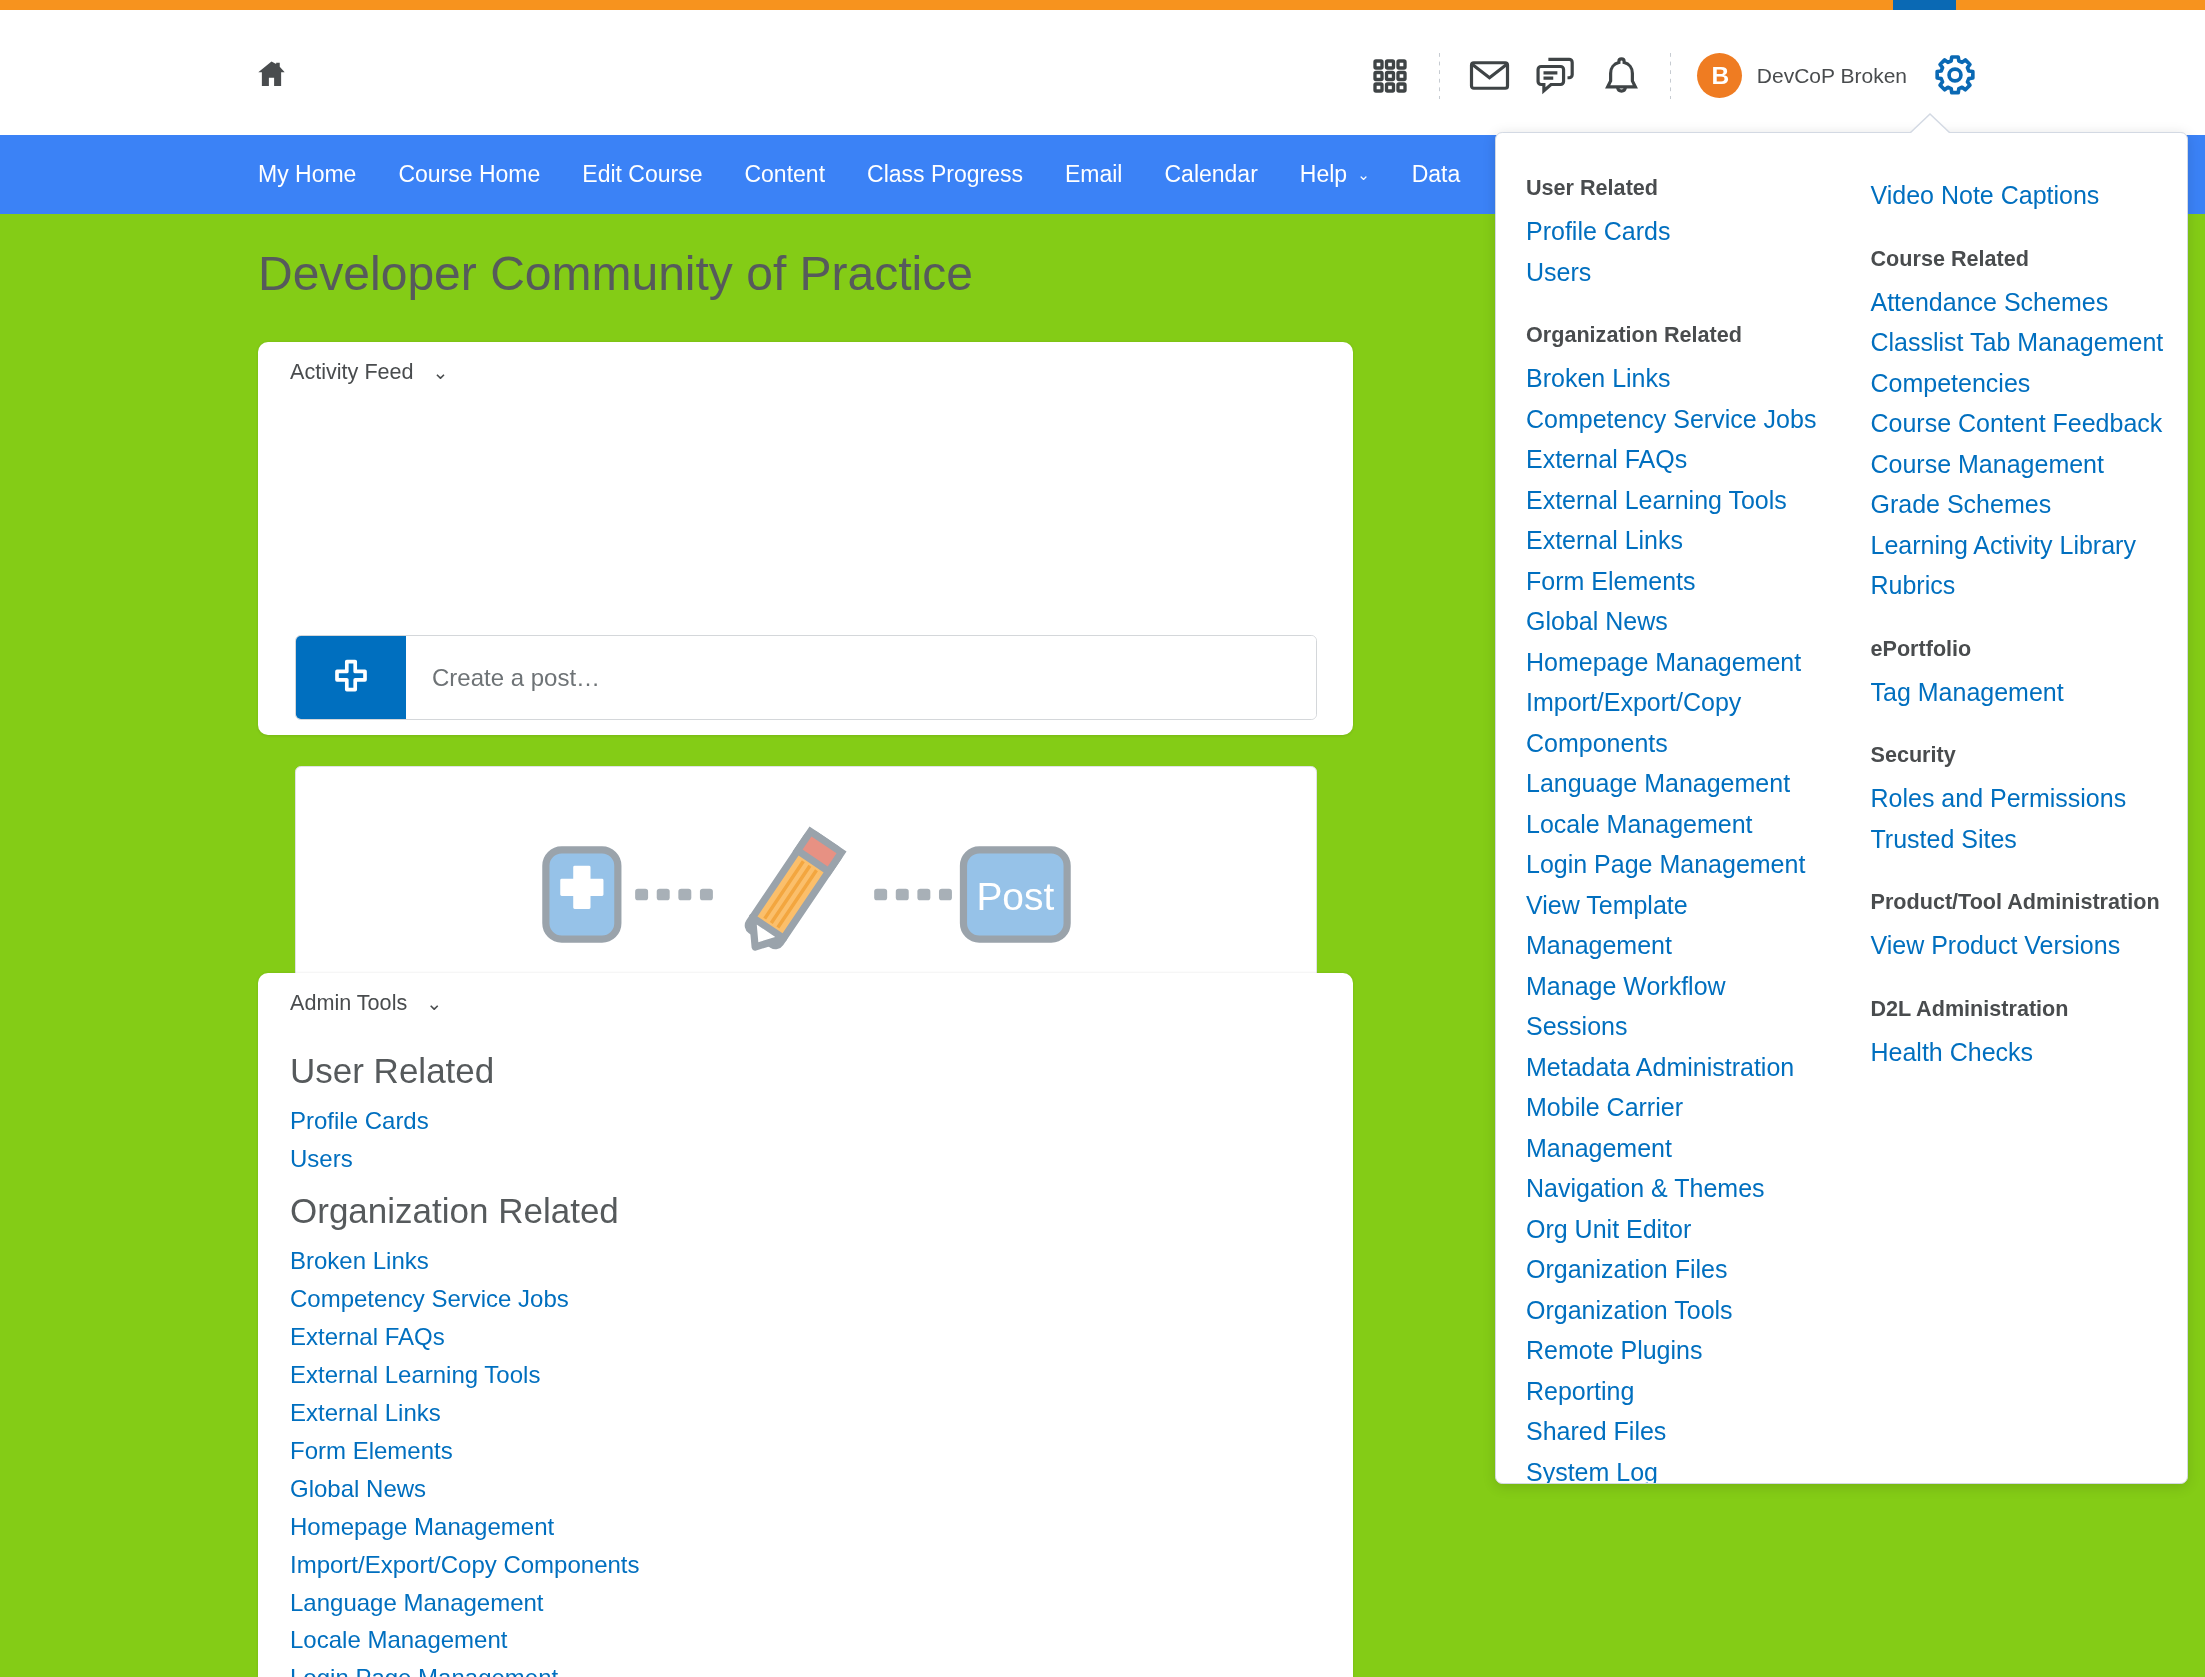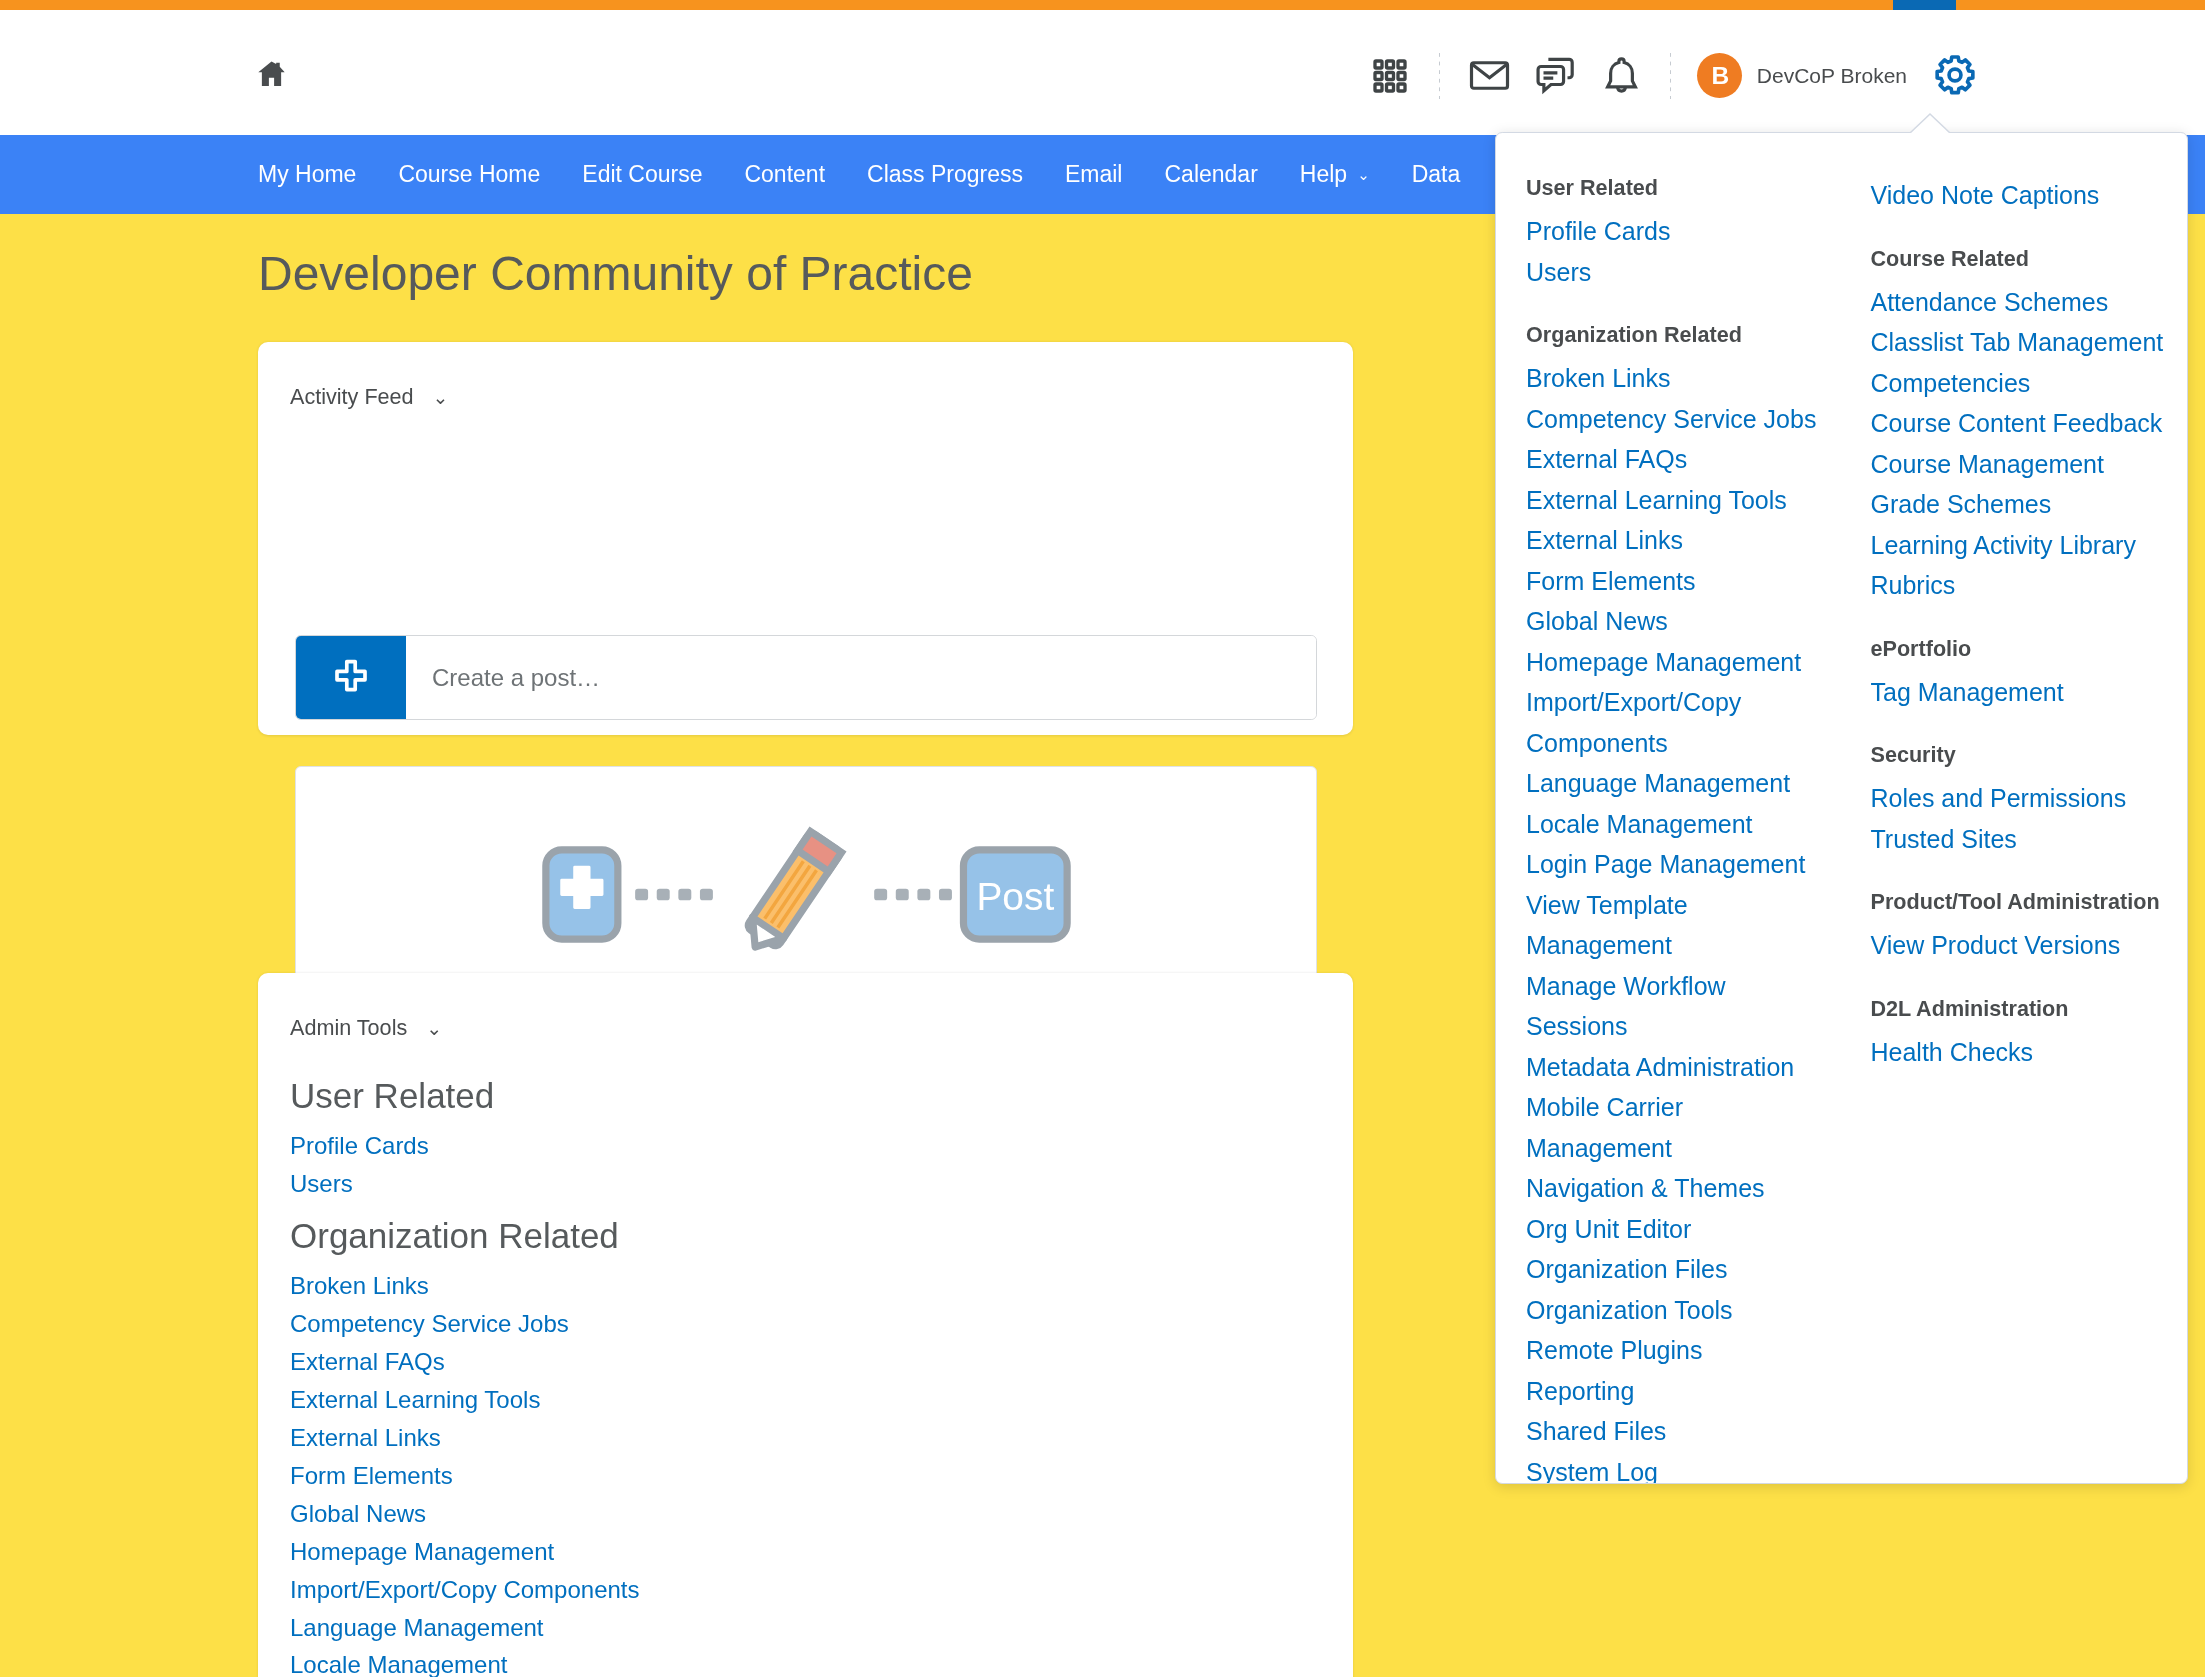--- a/index.html
+++ b/index.html
@@ -65,39 +65,39 @@
   }
   .nav-item {
     color: #ffffff; font-size: 23px; margin-right: 42px; white-space: nowrap;
     cursor: pointer; display: flex; align-items: center; gap: 10px;
   }
   .nav-caret { font-size: 15px; display:inline-block; }
 
   
   .page {
     position: absolute; top: 214px; left: 0; width: 2205px; height: 1464px;
-    background: #fde047;
+    background: #84cc16;
   }
   .page-title {
     position: absolute; left: 258px; top: 32px;
     font-size: 48px; color: #565a5c; font-weight: 400; white-space: nowrap;
   }
 
   
   .card {
     position: absolute; left: 258px; width: 1095px;
     background: #ffffff; border-radius: 10px;
     box-shadow: 0 0.7px 2.9px rgba(0,0,0,0.10);
   }
   #card-activity { top: 128px; height: 393px; }
   #card-admin    { top: 759px; height: 793px; }
 
   .card-header {
     display: flex; align-items: center; gap: 19px;
-    padding: 42px 0 0 32px;
+    padding: 17px 0 0 32px;
   }
   .card-title { font-size: 21.6px; color: #494c4e; }
   .card-caret { font-size: 19px; color: #494c4e; }
 
   
   .create-post {
     position: absolute; left: 295px; top: 421px;
     width: 1022px; height: 85px; display: flex;
     border: 1.4px solid #d4d7da; border-radius: 5.8px; background: #fff; overflow: hidden;
   }

